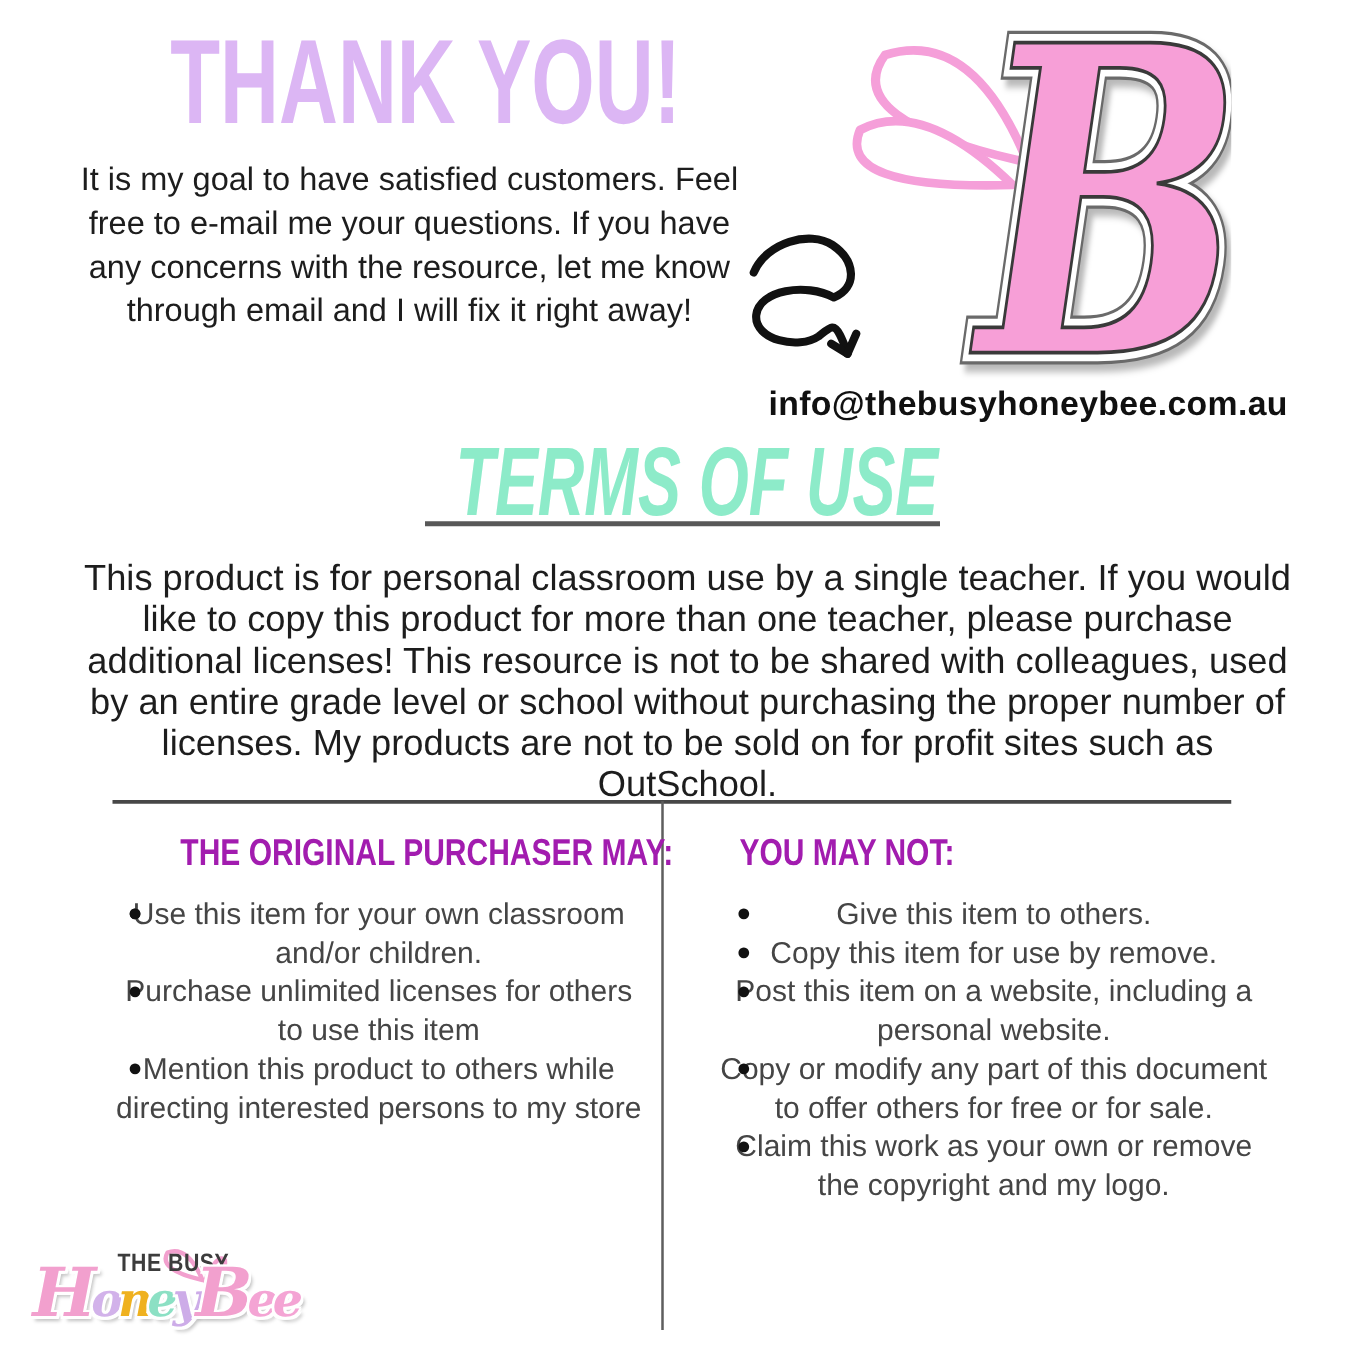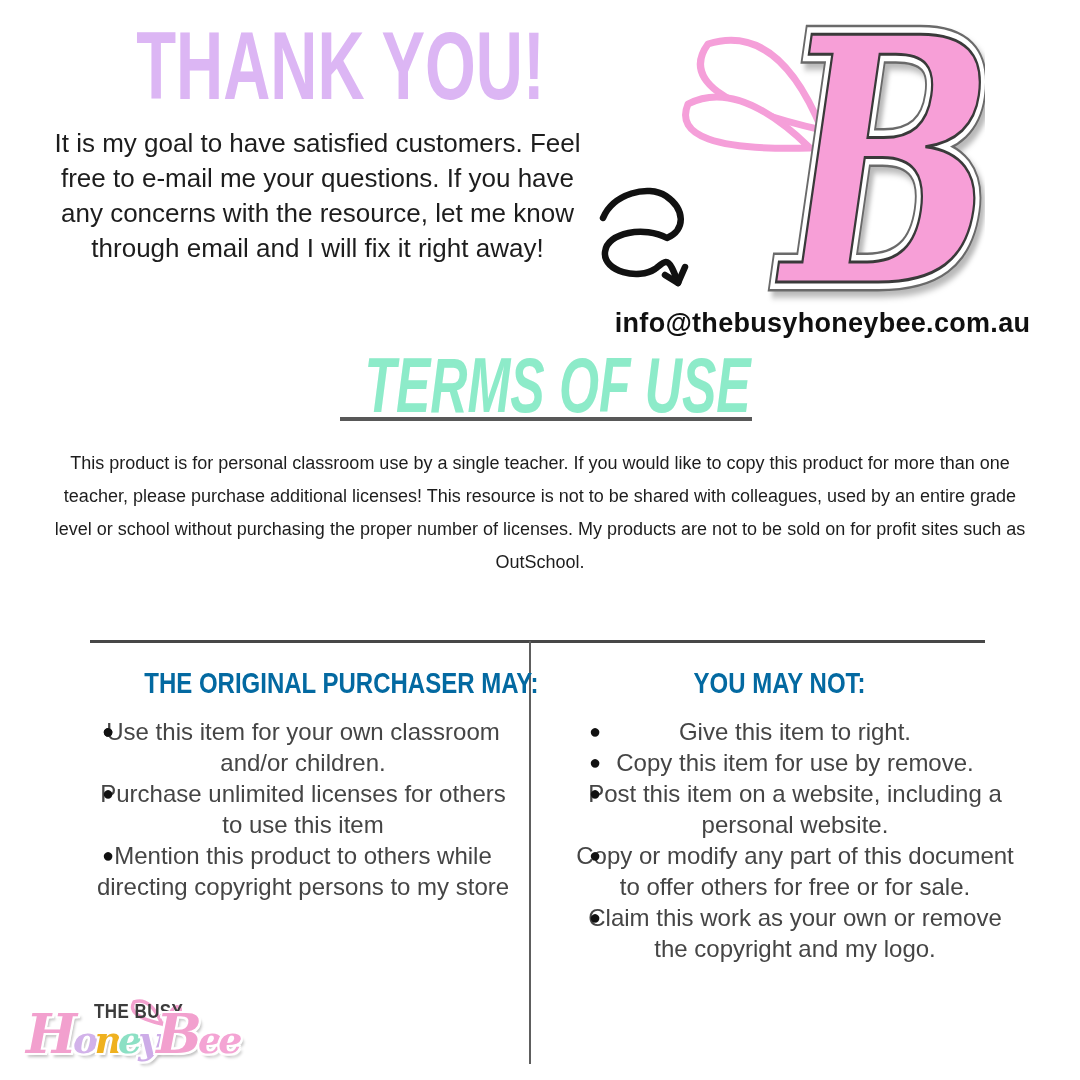--- a/index.html
+++ b/index.html
@@ -13,34 +13,34 @@
   .big-title {
     text-align:center; font-weight:bold; white-space:nowrap;
   }
   .big-title .squeeze { display:inline-block; transform:scaleX(0.68); transform-origin:center; }
   .thank-title { left:40px; top:18px; width:550px; font-size:96px; line-height:96px; color:var(--lavender,#dcb6f4); }
   .terms-title { left:265px; top:346px; width:560px; font-size:78px; line-height:78px; color:var(--mint,#8debc9);font-style:italic; }
   .terms-title .squeeze { transform:scaleX(0.66); }
   .terms-underline { left:340px; top:417px; width:412px; height:4px; background:#585858; }
 
   
-  .para { text-align:center; color:#1d1d1d; }
+  .para { text-align:center; color:#1d1d1d;margin-left:10px; }
   .para1 { left:45px; top:126px; width:545px; font-size:26px; line-height:35px; }
-  .para2 { left:45px; top:447px; width:990px; font-size:18px; line-height:33px; }
+  .para2 { left:45px; top:447px; width:990px; font-size:29px; line-height:33px; }
 
   
   .email { left:600px; top:308px; width:445px; text-align:center;
            font-size:27px; font-weight:bold; letter-spacing:0.3px; color:#101010; }
 
   
   .h-rule { left:90px; top:640px; width:895px; height:3px; background:#474747; }
   .v-rule { left:529px; top:641px; width:2px; height:423px; background:#5e5e5e; }
 
   
-  .col-header { text-align:center; font-weight:bold; font-size:30px; color:#0369a1; white-space:nowrap; }
+  .col-header { text-align:left; font-weight:bold; font-size:30px; color:#a21caf; white-space:nowrap; }
   .col-header .squeeze { display:inline-block; transform:scaleX(0.80); transform-origin:center; }
   .col-header-left  { left:95px;  top:666px; width:420px; }
   .col-header-right { left:570px; top:666px; width:420px; }
 
   ul.bullet-list { list-style:none; margin:0; padding:0; }
   .bullet-list-left  { left:88px;  top:716px; width:430px; }
   .bullet-list-right { left:575px; top:716px; width:440px; }
   ul.bullet-list li {
     position:relative; text-align:center; font-size:24px; line-height:31px;
     color:#454545; margin:0 0 0 0;
@@ -123,32 +123,32 @@
         <span class="bullet-text">Use this item for your own classroom and/or children.</span>
       </li>
 
       <li>
         <span class="dot">●</span>
         <span class="bullet-text">Purchase unlimited licenses for others to use this item</span>
       </li>
 
       <li>
         <span class="dot">●</span>
-        <span class="bullet-text">Mention this product to others while directing copyright persons to my store</span>
+        <span class="bullet-text">Mention this product to others while directing interested persons to my store</span>
       </li>
     </ul>
 
   <div class="abs col-header col-header-right">
     <span class="squeeze">YOU MAY NOT:</span>
   </div>
   <ul class="abs bullet-list bullet-list-right">
 
       <li>
         <span class="dot">●</span>
-        <span class="bullet-text">Give this item to right.</span>
+        <span class="bullet-text">Give this item to others.</span>
       </li>
 
       <li>
         <span class="dot">●</span>
         <span class="bullet-text">Copy this item for use by remove.</span>
       </li>
 
       <li>
         <span class="dot">●</span>
         <span class="bullet-text">Post this item on a website, including a personal website.</span>

